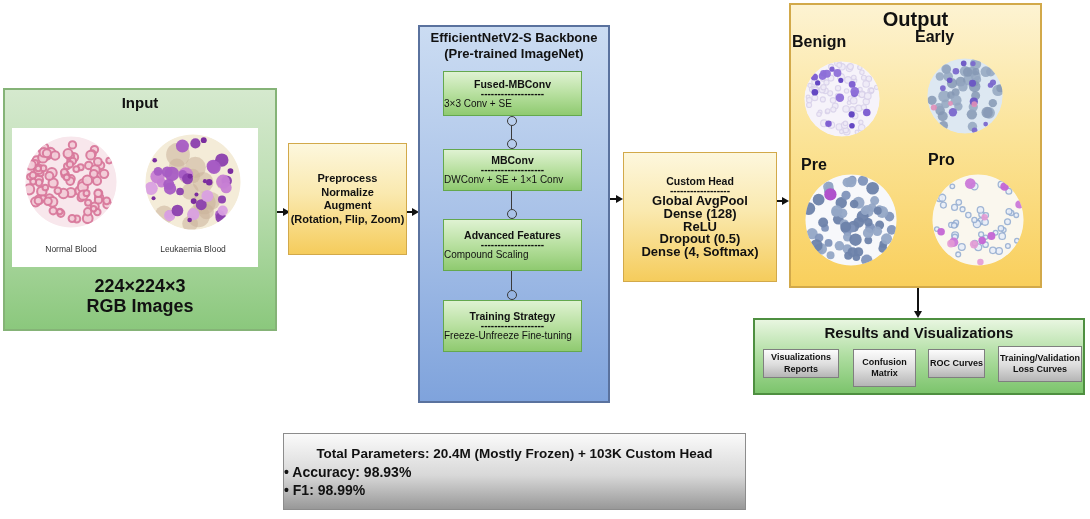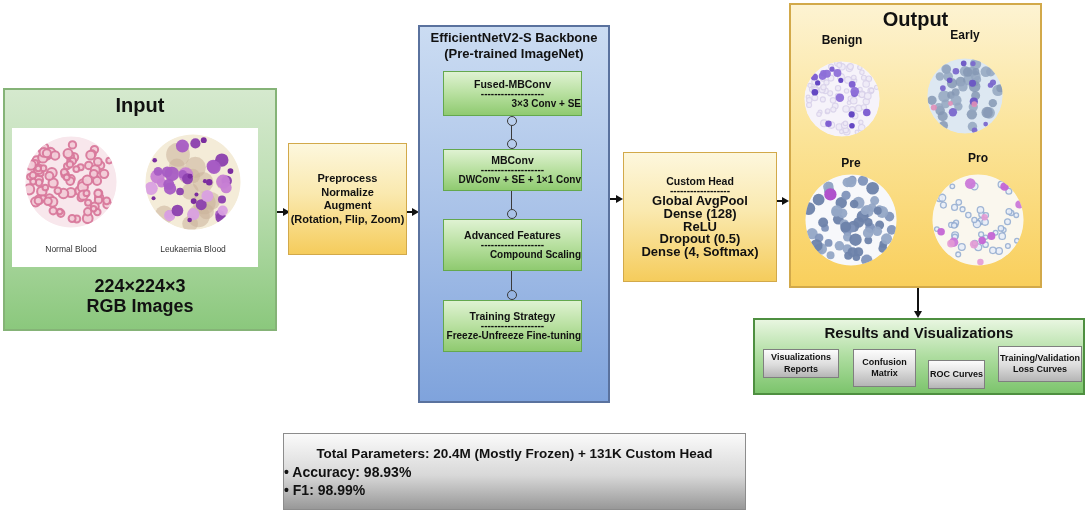--- a/index.html
+++ b/index.html
@@ -5,58 +5,58 @@
   html,body{margin:0;padding:0;background:#fff;}
   .canvas{position:relative;width:1090px;height:519px;background:#fff;
           font-family:"Liberation Sans",sans-serif;color:#111;overflow:hidden;}
   .abs{position:absolute;box-sizing:border-box;}
   .ctr{text-align:center;}
 
   
   .input-box{left:3px;top:88px;width:274px;height:243px;
     background:linear-gradient(to bottom,#d5e9ce 0%,#bfdfb5 40%,#8bc87d 100%);
     border:2px solid #85b377;}
-  .input-title{left:0;top:94px;width:280px;font-size:20px;font-weight:bold;}
+  .input-title{left:0;top:94px;width:280px;font-size:15px;font-weight:bold;}
   .white-panel{left:12px;top:128px;width:246px;height:139px;background:#fff;}
   .blood-label{font-size:8.5px;color:#333;position:absolute;width:120px;text-align:center;}
   .input-caption1{left:5px;top:276px;width:270px;font-size:18px;font-weight:bold;}
   .input-caption2{left:5px;top:296px;width:270px;font-size:18px;font-weight:bold;}
 
   .preprocess-box{left:288px;top:143px;width:119px;height:112px;
     background:linear-gradient(to bottom,#fdf7dd 0%,#fae9af 45%,#f5cc5c 100%);
     border:1.5px solid #d2a94a;display:flex;flex-direction:column;justify-content:center;}
   .preprocess-box div{font-size:11px;font-weight:bold;line-height:13.5px;text-align:center;}
 
   .backbone-box{left:418px;top:25px;width:192px;height:378px;
     background:linear-gradient(to bottom,#cbdcf2 0%,#a9c2e8 50%,#7fa3dc 100%);
     border:2px solid #5a729e;}
   .backbone-title{left:418px;top:30px;width:192px;font-size:13px;font-weight:bold;line-height:16px;}
 
   .mb-block{left:443px;width:139px;
     background:linear-gradient(to bottom,#dff2d2 0%,#b8e0a0 50%,#8fca70 100%);
     border:1.5px solid #64a84e;display:flex;flex-direction:column;justify-content:center;}
   .mb-title{font-size:10.5px;font-weight:bold;line-height:12px;text-align:center;}
   .mb-divider{font-size:10px;font-weight:bold;line-height:7px;text-align:center;}
-  .mb-sub{font-size:10px;font-weight:bold;line-height:13px;text-align:right;white-space:nowrap;}
+  .mb-sub{font-size:10px;font-weight:normal;line-height:13px;text-align:left;white-space:nowrap;}
 
   .conn-circle{width:10px;height:10px;border:1.4px solid #3a3a3a;border-radius:50%;background:transparent;}
   .conn-line{width:1.4px;background:#3a3a3a;}
 
   .head-box{left:623px;top:130px;width:154px;height:130px;
     background:linear-gradient(to bottom,#fdf7dd 0%,#fae9af 45%,#f5cc5c 100%);
     border:1.5px solid #d2a94a;padding-top:22px;margin-top:22px;}
   .head-title{font-size:10.5px;font-weight:bold;line-height:12px;text-align:center;}
   .head-divider{font-size:10px;font-weight:bold;line-height:8px;text-align:center;}
   .head-line{font-size:13px;font-weight:bold;line-height:12.8px;text-align:center;}
 
   .output-box{left:789px;top:3px;width:253px;height:285px;
     background:linear-gradient(to bottom,#fdf3d2 0%,#fbe49a 45%,#f9cf5c 100%);
     border:2px solid #d2a94a;}
   .output-title{left:789px;top:8px;width:253px;font-size:20px;font-weight:bold;}
-  .class-label{position:absolute;width:100px;text-align:center;font-size:12px;font-weight:bold;}
+  .class-label{position:absolute;width:100px;font-size:16px;font-weight:bold;}
 
   .results-box{left:753px;top:318px;width:332px;height:77px;
     background:linear-gradient(to bottom,#e8f6e0 0%,#aeddA0 50%,#7cc46c 100%);
     border:2px solid #4e8f40;}
   .results-title{left:753px;top:324px;width:332px;font-size:15px;font-weight:bold;}
   .result-item{position:absolute;
     background:linear-gradient(to bottom,#fcfcfc 0%,#dcdcdc 55%,#b5b5b5 100%);
     border:1px solid #7f7f7f;display:flex;align-items:center;justify-content:center;
     font-size:9px;font-weight:bold;line-height:11.5px;text-align:center;box-sizing:border-box;padding:1px;}
 
@@ -636,22 +636,22 @@
       </g>
     </svg>
 
   <div class="aline-v" style="left:917px;top:288px;height:24px"></div>
   <div class="ahead-d" style="left:914px;top:311px"></div>
 
   <div class="abs results-box"></div>
   <div class="abs ctr results-title">Results and Visualizations</div>
   <div class="result-item" style="left:763px;top:349px;width:76px;height:29px">Visualizations Reports</div>
   <div class="result-item" style="left:853px;top:349px;width:63px;height:38px">Confusion Matrix</div>
-  <div class="result-item" style="left:928px;top:360px;width:57px;height:29px">ROC Curves</div>
+  <div class="result-item" style="left:928px;top:349px;width:57px;height:29px">ROC Curves</div>
   <div class="result-item" style="left:998px;top:346px;width:84px;height:36px">Training/Validation Loss Curves</div>
 
   <div class="abs summary-box">
-    <div class="summary-line1">Total Parameters: 20.4M (Mostly Frozen) + 131K Custom Head</div>
+    <div class="summary-line1">Total Parameters: 20.4M (Mostly Frozen) + 103K Custom Head</div>
     <div class="summary-line">• Accuracy: 98.93%</div>
     <div class="summary-line">• F1: 98.99%</div>
   </div>
 
 </div>
 
 </body></html>

